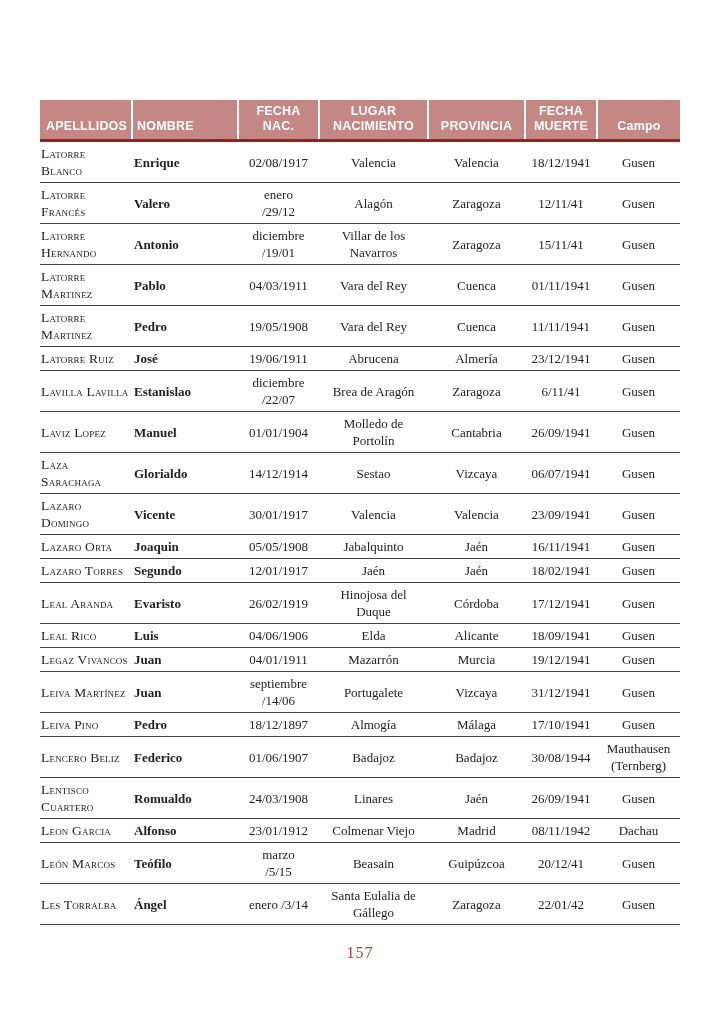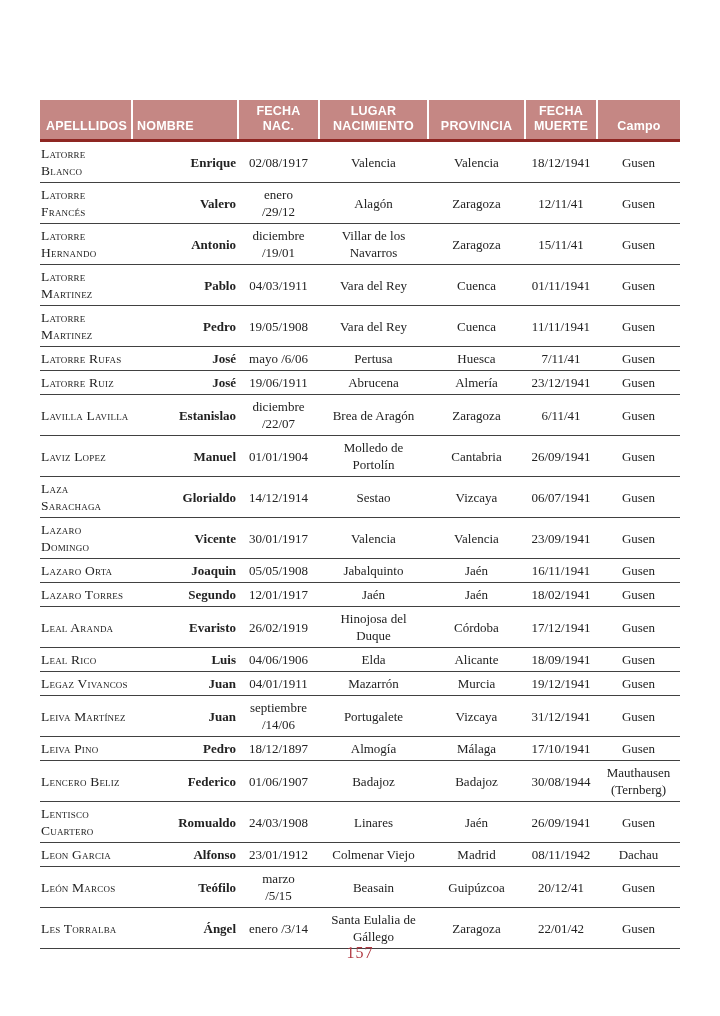--- a/index.html
+++ b/index.html
@@ -41,21 +41,21 @@
     color:var(--body-text);
     font-size:13px;line-height:17px;
     padding:3px 2px;vertical-align:middle;text-align:center;
     border-bottom:1px solid var(--row-line);
     white-space:pre-line;
   }
   tbody td.c0{
     text-align:left;padding-left:1px;
     font-variant:small-caps;font-size:13.5px;letter-spacing:0.2px;
   }
-  tbody td.c1{text-align:right;padding-left:2px;font-weight:bold;}
+  tbody td.c1{text-align:left;padding-left:2px;font-weight:bold;}
   .page-number{
     position:absolute;top:944px;left:0;width:720px;text-align:center;
     font-family:"Liberation Serif", serif;font-size:16px;
     color:var(--accent-red);letter-spacing:1px;
   }
 </style>
 </head>
 <body>
 
 <div class="running-title">LISTADO</div>
@@ -130,29 +130,20 @@
         <td class="c0">Latorre
 Martinez</td>
         <td class="c1">Pedro</td>
         <td class="c2">19/05/1908</td>
         <td class="c3">Vara del Rey</td>
         <td class="c4">Cuenca</td>
         <td class="c5">11/11/1941</td>
         <td class="c6">Gusen</td>
       </tr>
       <tr>
-        <td class="c0">Latorre Rufas</td>
-        <td class="c1">José</td>
-        <td class="c2">mayo /6/06</td>
-        <td class="c3">Pertusa</td>
-        <td class="c4">Huesca</td>
-        <td class="c5">7/11/41</td>
-        <td class="c6">Gusen</td>
-      </tr>
-      <tr>
         <td class="c0">Latorre Ruiz</td>
         <td class="c1">José</td>
         <td class="c2">19/06/1911</td>
         <td class="c3">Abrucena</td>
         <td class="c4">Almería</td>
         <td class="c5">23/12/1941</td>
         <td class="c6">Gusen</td>
       </tr>
       <tr>
         <td class="c0">Lavilla Lavilla</td>

